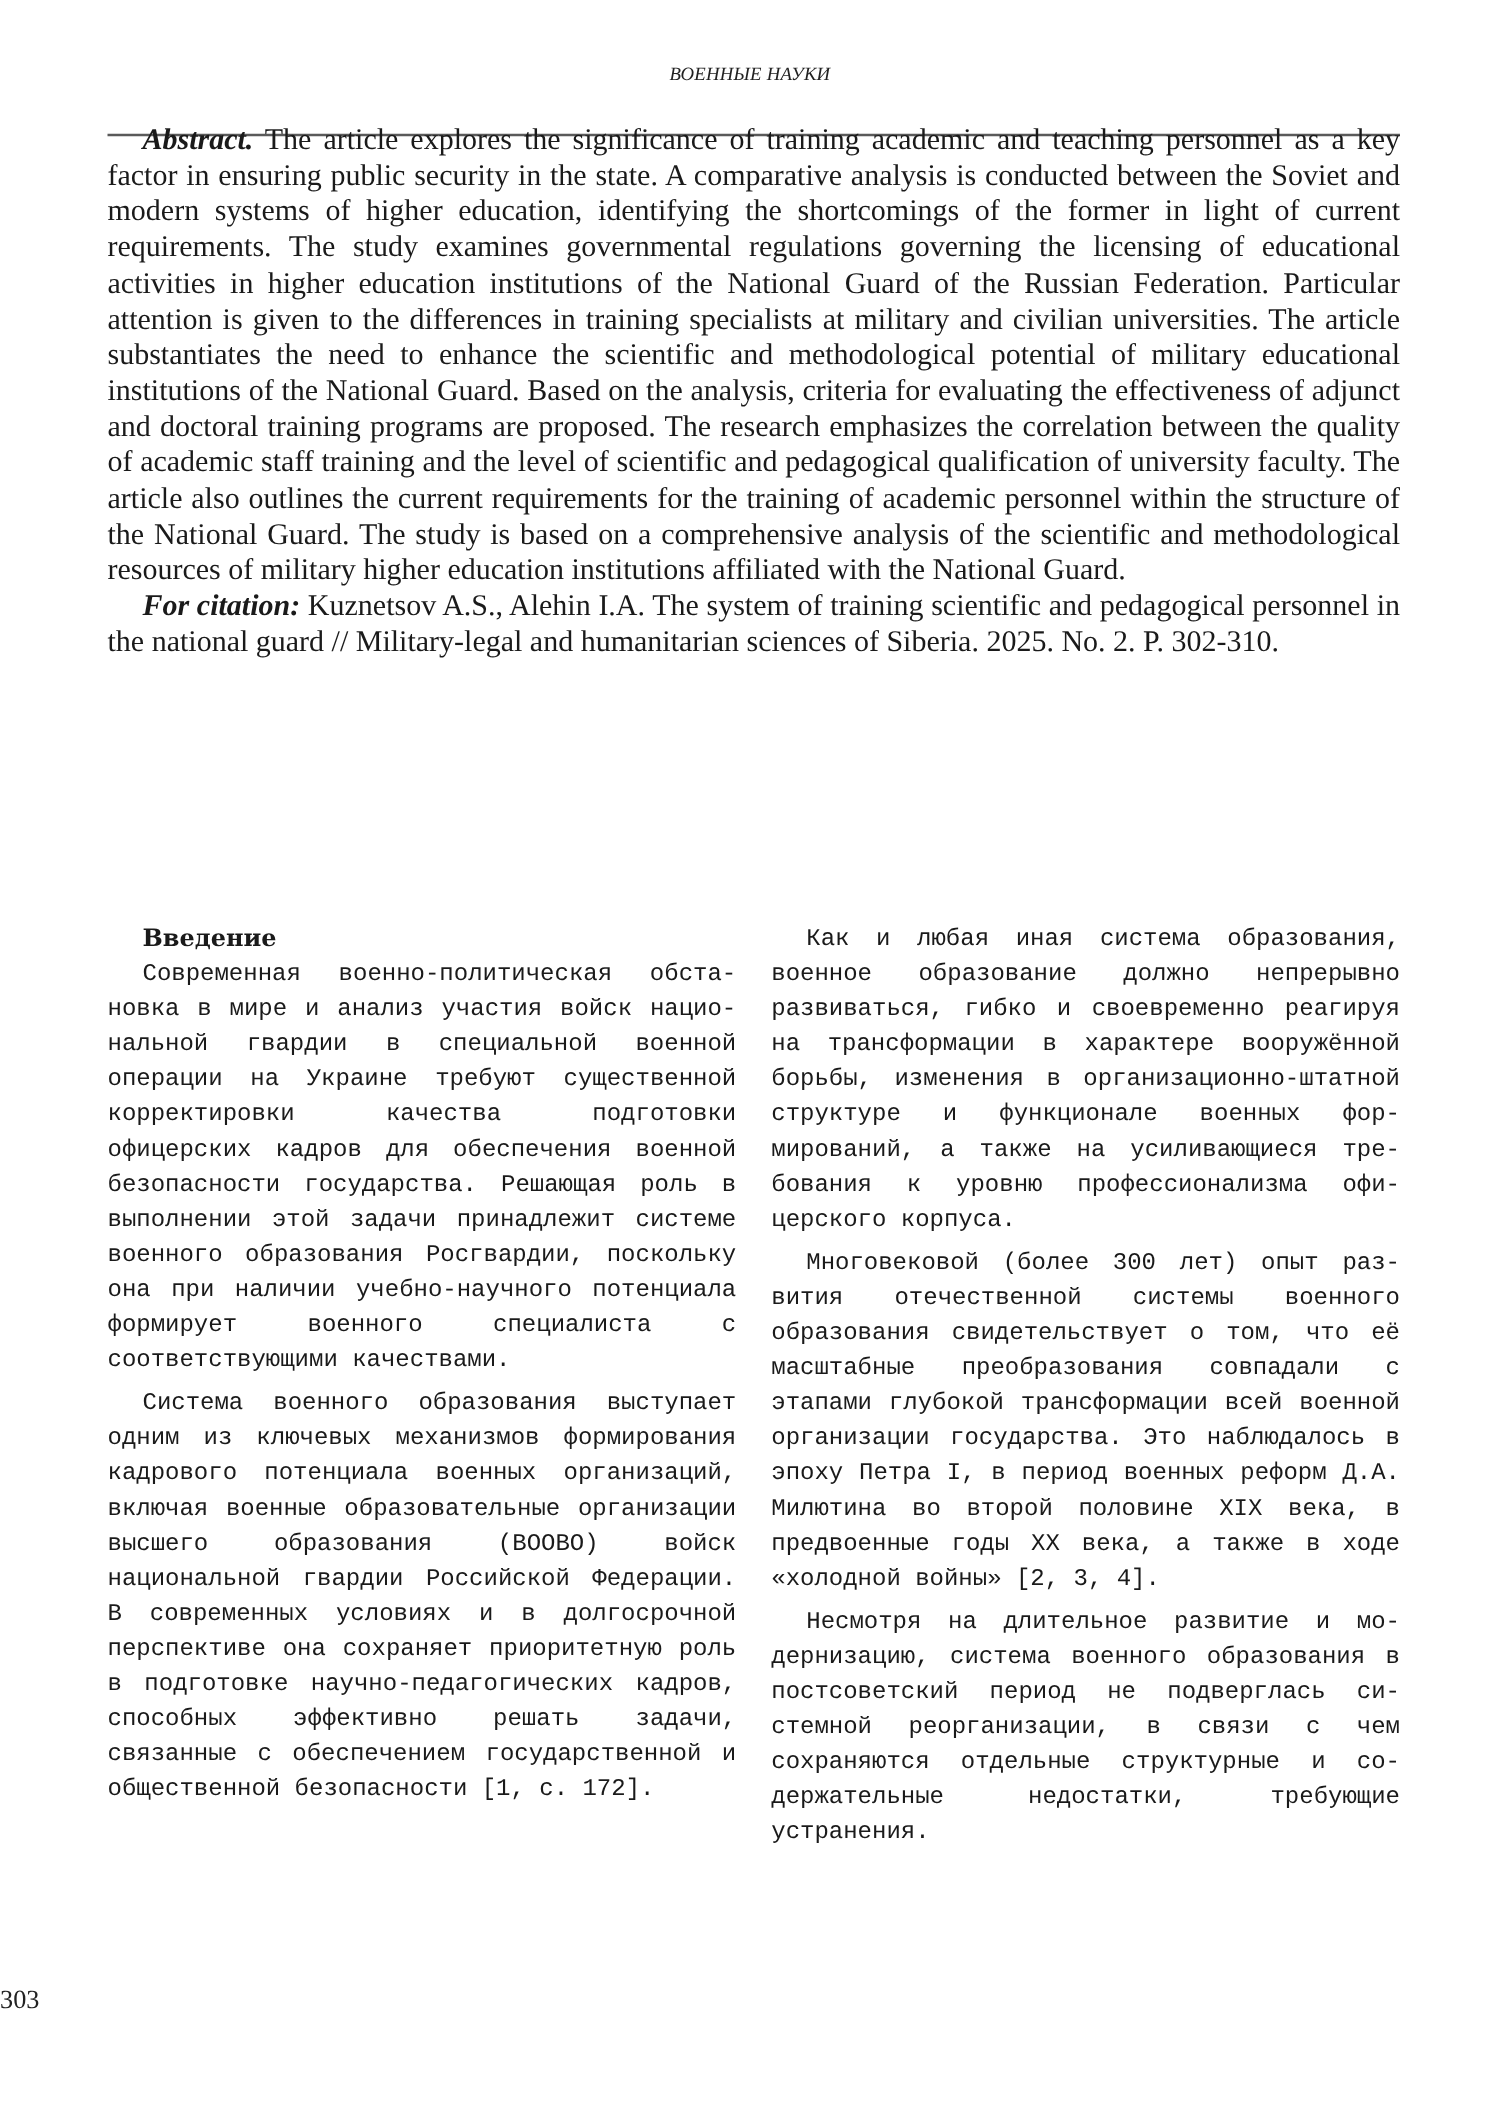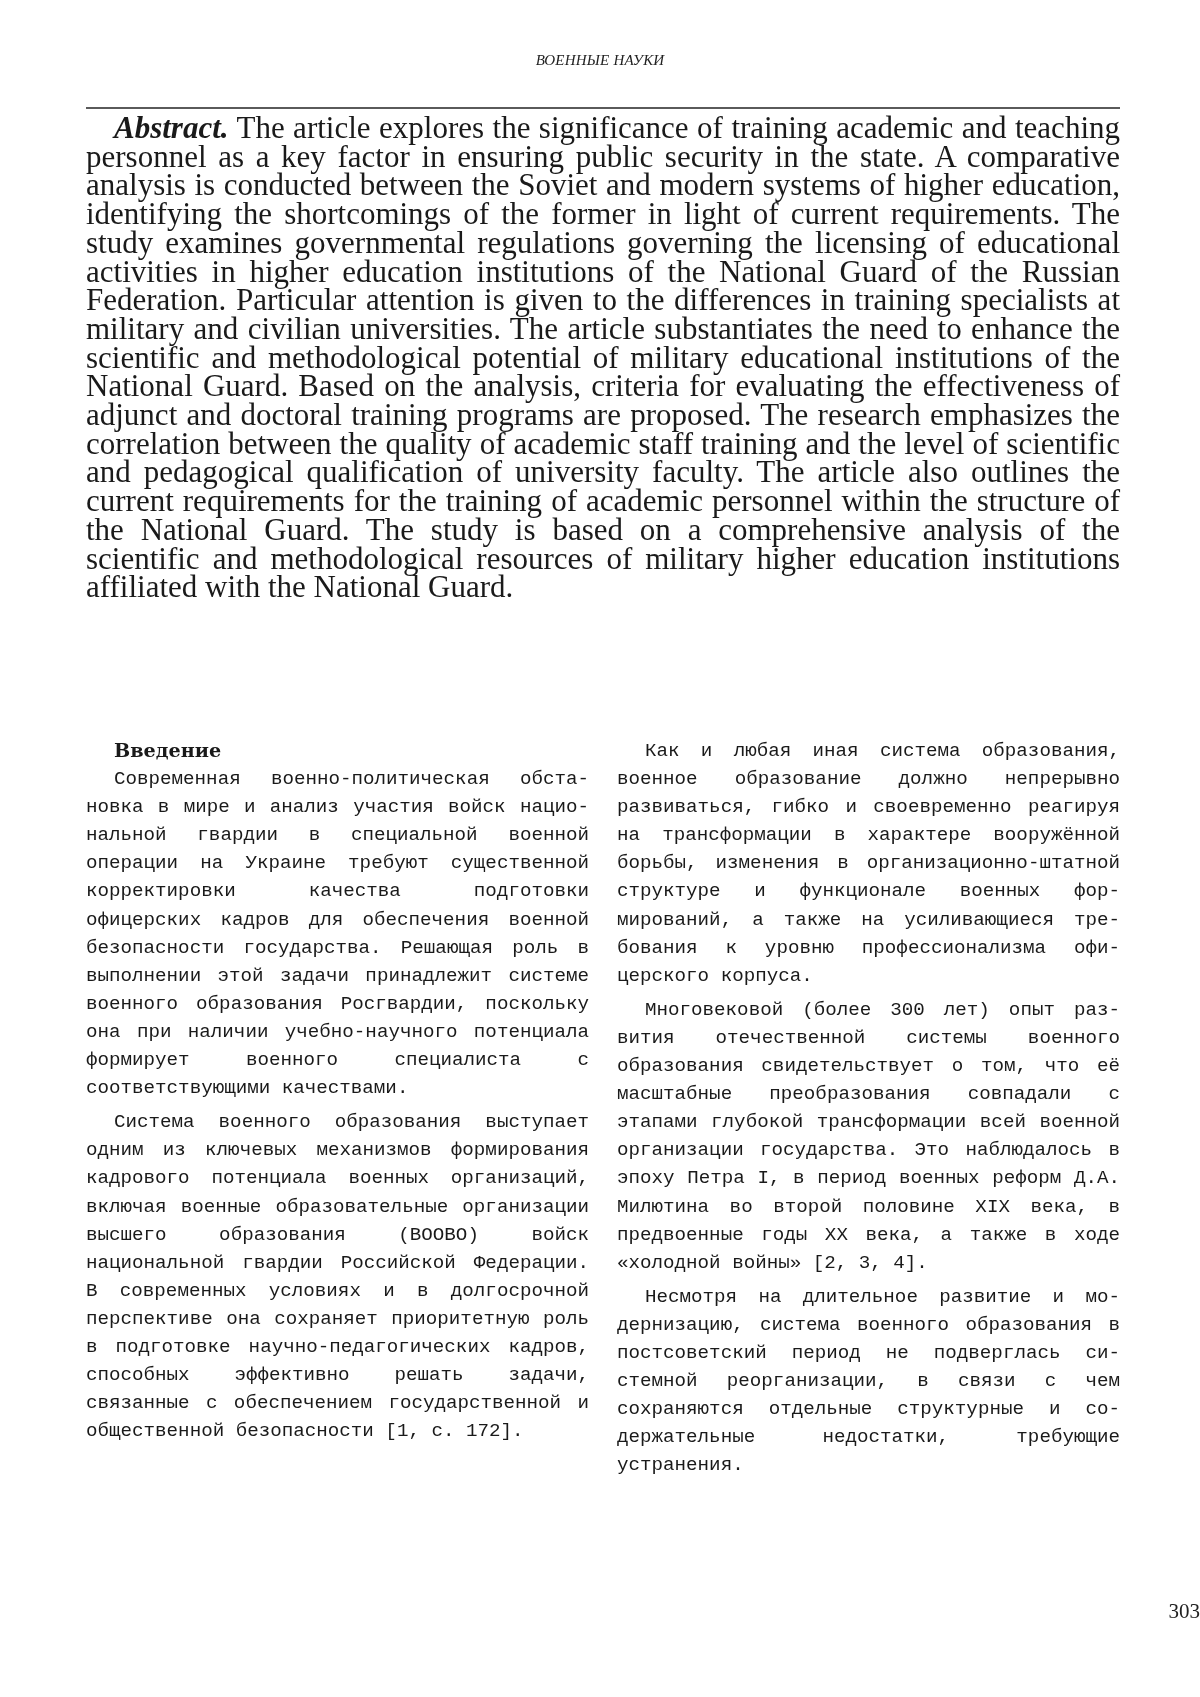--- a/index.html
+++ b/index.html
@@ -11,53 +11,54 @@
   .running-head {
     position: absolute; top: 52px; left: 0; width: 1200px;
     text-align: center; font-style: italic; font-size: 15px; letter-spacing: 0.2px;
     color: #222;
   }
   .head-rule {
     position: absolute; top: 107px; left: 86px; width: 1034px; height: 2px;
     background: #5a5a5a;
   }
   .abstract-block {
-    position: absolute; top: 114px; left: 86px; width: 1034px;
-    font-size: 31px; line-height: 28.7px; text-align: justify;
+    position: absolute; top: 98px; left: 86px; width: 1034px;
+    font-size: 24px; line-height: 28.7px; text-align: justify;
     hyphens: manual;
   }
   .abstract-block p { margin: 0; text-indent: 28px; }
   .lbl { font-weight: bold; font-style: italic; }
   .columns {
     position: absolute; top: 737px; left: 86px; width: 1034px;
     display: flex; justify-content: space-between;
   }
   .col {
     width: 503px; font-family: "DejaVu Serif", "Liberation Serif", serif;
     font-size: 19.2px; line-height: 28.1px; text-align: justify;
     word-spacing: 0px;
   }
   .col p { margin: 0 0 6px 0; text-indent: 28px; font-family: Liberation Mono, monospace; }
   .col h3 {
     margin: 0; font-size: 19.2px; line-height: 28.1px; font-weight: bold;
     text-indent: 28px;
   }
   .page-number {
-    position: absolute; top: 1587px; left: 0; width: 1200px; text-align: right;
-    font-size: 21px; color: #222; margin-top: 12px;
+    position: absolute; top: 1587px; left: 0; width: 1200px; text-align: left;
+    font-size: 21px; color: #222;
   }
 </style>
 </head>
 <body>
 
 <div class="running-head">ВОЕННЫЕ НАУКИ</div>
 <div class="head-rule"></div>
 
 <div class="abstract-block">
   <p><span class="lbl">Abstract.</span><span> The article explores the significance of training academic and teaching personnel as a key factor in ensuring public security in the state. A comparative analysis is conducted between the Soviet and modern systems of higher education, identifying the shortcomings of the former in light of current requirements. The study examines governmental regulations governing the licensing of educational activities in higher education institutions of the National Guard of the Russian Federation. Particular attention is given to the differences in training specialists at military and civilian universities. The article substantiates the need to enhance the scientific and methodological potential of military educational institutions of the National Guard. Based on the analysis, criteria for evaluating the effectiveness of adjunct and doctoral training programs are proposed. The research emphasizes the correlation between the quality of academic staff training and the level of scientific and pedagogical qualification of university faculty. The article also outlines the current requirements for the training of academic personnel within the structure of the National Guard. The study is based on a comprehensive analysis of the scientific and methodological resources of military higher education institutions affiliated with the National Guard.</span></p>
+  <p><span class="lbl">For citation:</span><span> Kuznetsov A.S., Alehin I.A.  The system of training scientific and pedagogical personnel in the national guard  // Military-legal and humanitarian sciences of Siberia. 2025. No. 2. P. 302-310.</span></p>
 </div>
 
 <div class="columns">
   <div class="col">
     <h3>Введение</h3>
     <p>Современная военно-политическая обста­новка в мире и анализ участия войск нацио­нальной гвардии в специальной военной операции на Украине требуют существен­ной корректировки качества подготовки офицерских кадров для обеспечения воен­ной безопасности государства. Решающая роль в выполнении этой задачи принадле­жит системе военного образования Росгвар­дии, поскольку она при наличии учебно-научного потенциала формирует военного специалиста с соответствующими качества­ми.</p>
     <p>Система военного образования выступает одним из ключевых механизмов формиро­вания кадрового потенциала военных орга­низаций, включая военные образовательные организации высшего образования (ВООВО) войск национальной гвардии Рос­сийской Федерации. В современных усло­виях и в долгосрочной перспективе она сохраняет приоритетную роль в подготовке научно-педагогических кадров, способных эффективно решать задачи, связанные с обеспечением государственной и обще­ственной безопасности [1, с. 172].</p>
   </div>
   <div class="col">
     <p>Как и любая иная система образования, военное образование должно непрерывно развиваться, гибко и своевременно реагируя на трансформации в характере вооружённой борьбы, изменения в организационно-штат­ной структуре и функционале военных фор­мирований, а также на усиливающиеся тре­бования к уровню профессионализма офи­церского корпуса.</p>

